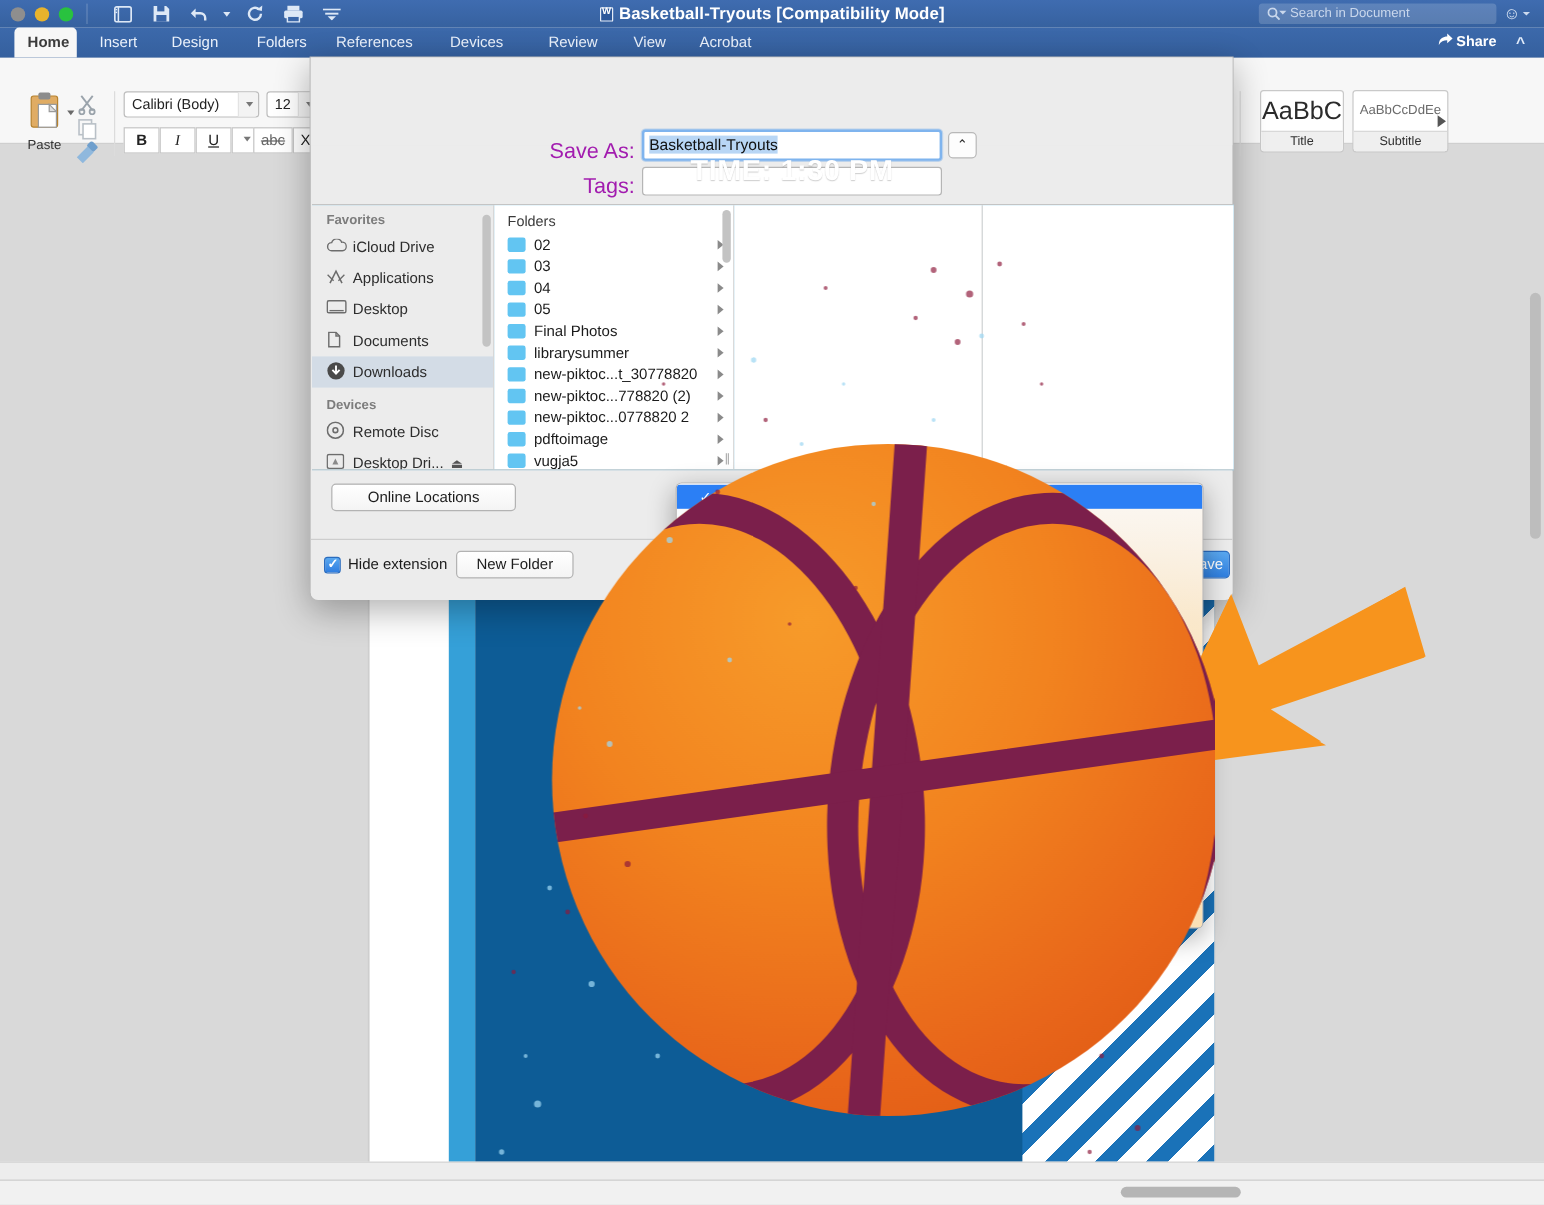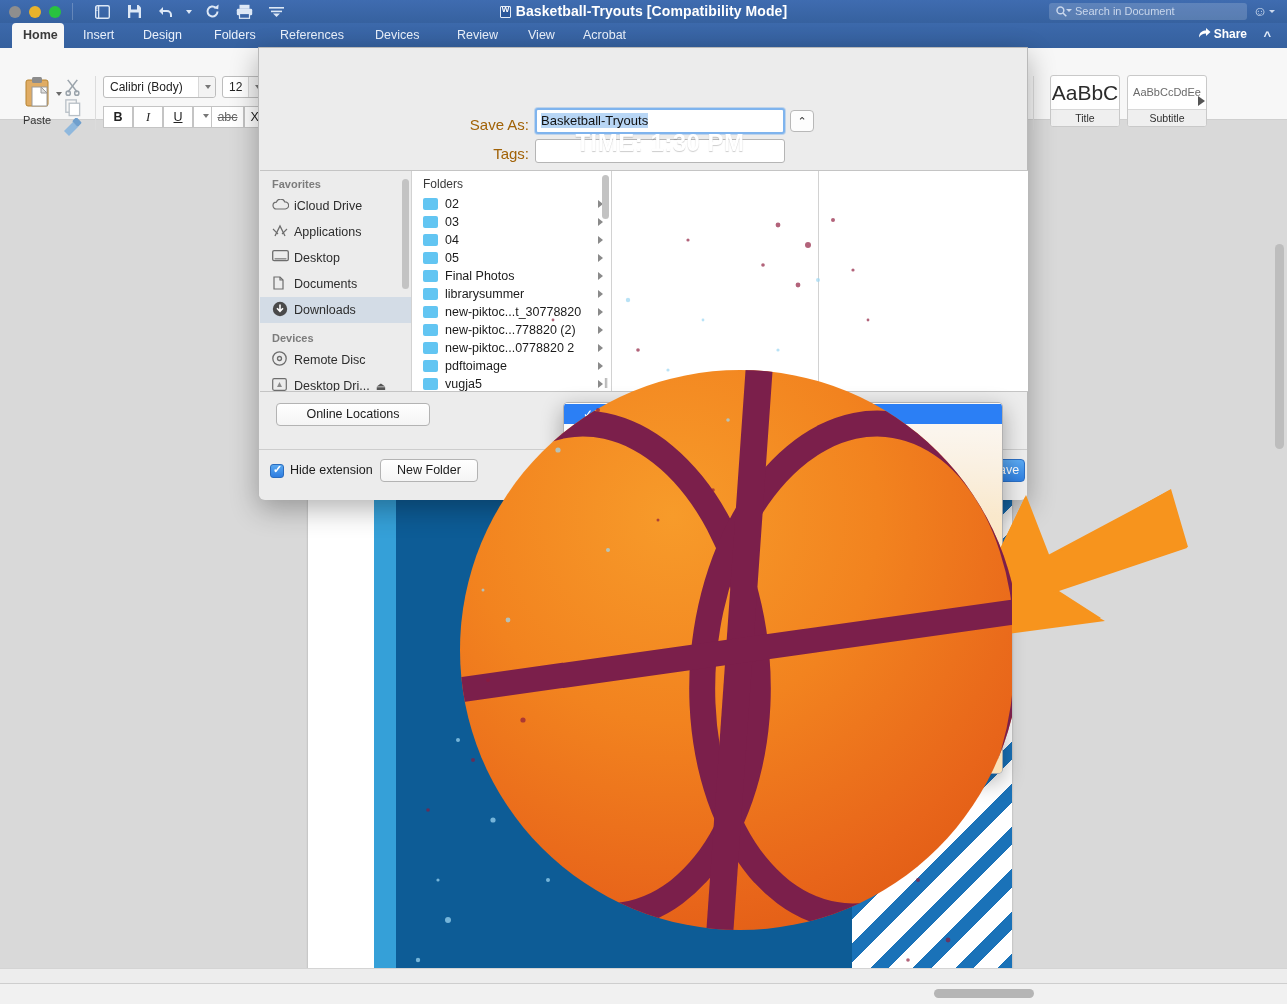--- a/index.html
+++ b/index.html
@@ -153,21 +153,21 @@
   .hscroll-track .thumb { position:absolute; top:5px; left:934px; width:100px; height:9px; border-radius:5px; background:#b5b5b5;}
   .statusbar { position:absolute; left:0; bottom:21px; width:1287px; height:15px; background:#ededed; border-top:1px solid #d4d4d4;}
 
   
   .sheet {
     position:absolute; left:258px; top:47px; width:770px; height:453px;
     background:#ececec; border:1px solid #b9b9b9; border-radius:0 0 6px 6px;
     box-shadow:0 9px 28px rgba(0,0,0,.30);
   }
   .sheet-top { position:absolute; left:0; top:0; width:100%; height:73px; background:#ececec;}
-  .lbl { position:absolute; font-size:15px; color:#a16207; text-align:right;}
+  .lbl { position:absolute; font-size:18px; color:#a21caf; text-align:right;}
   .tfield {
     position:absolute; background:#fff; border:1px solid #b5b5b5; border-radius:3px;
     font-size:13px; color:#111; line-height:22px; padding-left:4px;
   }
   .tfield.focus { border:2px solid #7fb4ee; box-shadow:0 0 0 1px rgba(120,175,235,.4);}
   .selhl { background:#b8d6f5; }
   .expander {
     position:absolute; left:531px; top:62px; width:24px; height:22px; background:#fdfdfd;
     border:1px solid #b8b8b8; border-radius:4px; text-align:center; font-size:11px; color:#333; line-height:20px;
   }

